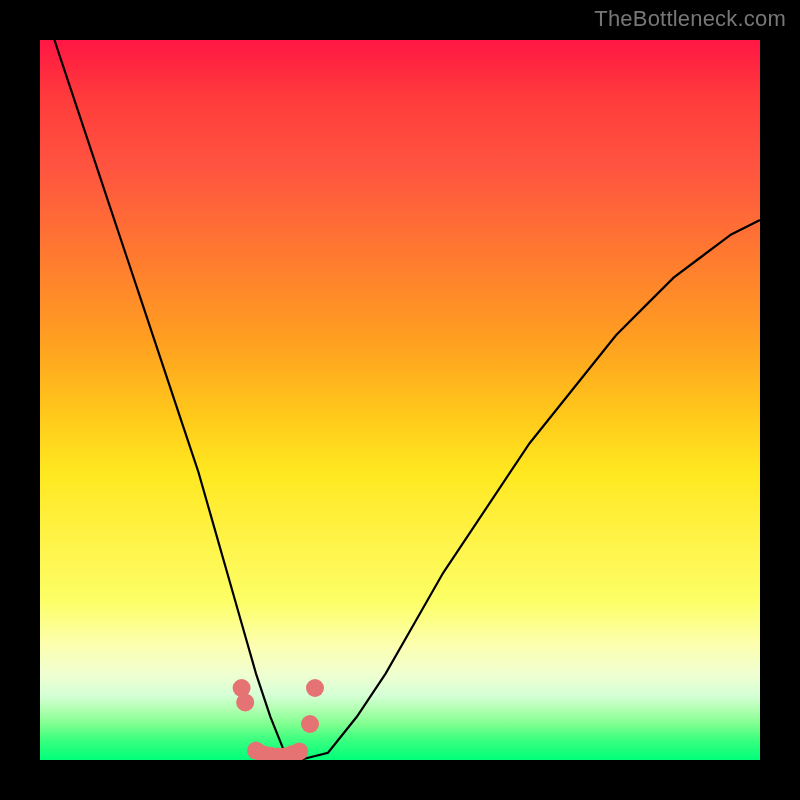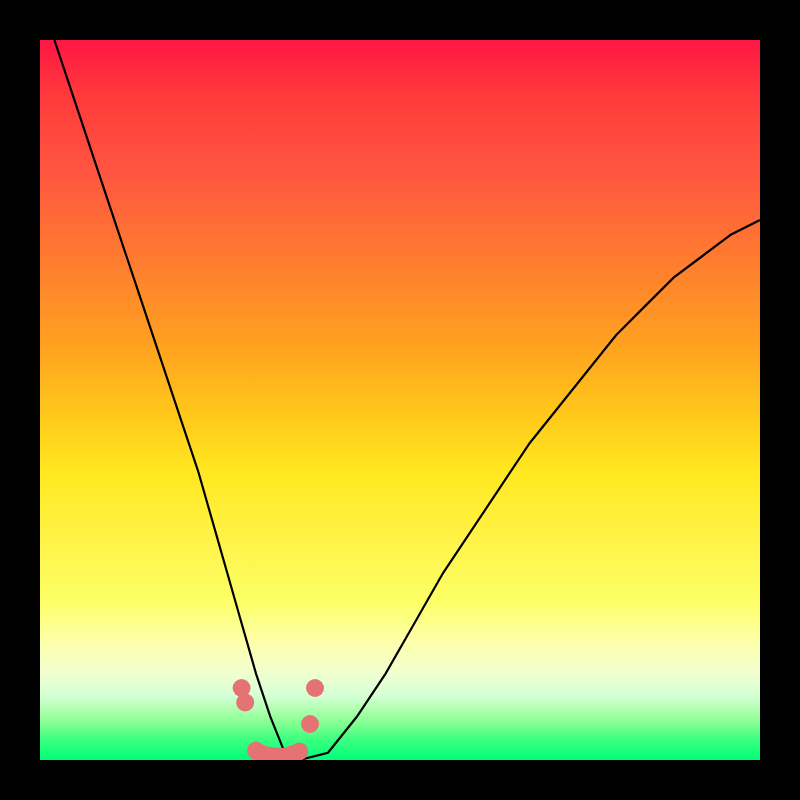--- a/index.html
+++ b/index.html
@@ -63,20 +63,21 @@
     left: 0;
     top: 0;
     width: 720px;
     height: 720px;
   }
 </style>
 </head>
 <body>
 
 <div class="container">
+  <div class="watermark">TheBottleneck.com</div>
   <div class="plot-area">
     <div class="gradient-bg"></div>
     <svg class="svg-layer" viewBox="0 0 720 720" preserveAspectRatio="none">
       <path id="curve-path" fill="none" stroke="#000" stroke-width="2.2" d="M14.4 0.0 L28.8 43.2 L43.2 86.4 L57.6 129.6 L72.0 172.8 L86.4 216.0 L100.8 259.2 L115.2 302.4 L129.6 345.6 L144.0 388.8 L158.4 432.0 L172.8 482.4 L187.2 532.8 L201.6 583.2 L216.0 633.6 L230.4 676.8 L244.8 712.8 L259.2 720.0 L288.0 712.8 L316.8 676.8 L345.6 633.6 L374.4 583.2 L403.2 532.8 L432.0 489.6 L460.8 446.4 L489.6 403.2 L518.4 367.2 L547.2 331.2 L576.0 295.2 L604.8 266.4 L633.6 237.6 L662.4 216.0 L691.2 194.4 L720.0 180.0"></path>
       <g id="marker-group">
           <circle cx="201.6" cy="648.0" r="9" fill="#e57373"></circle>
           <circle cx="205.2" cy="662.4" r="9" fill="#e57373"></circle>
           <circle cx="216.0" cy="710.6" r="9" fill="#e57373"></circle>
           <circle cx="223.2" cy="714.2" r="9" fill="#e57373"></circle>
           <circle cx="230.4" cy="715.7" r="9" fill="#e57373"></circle>

